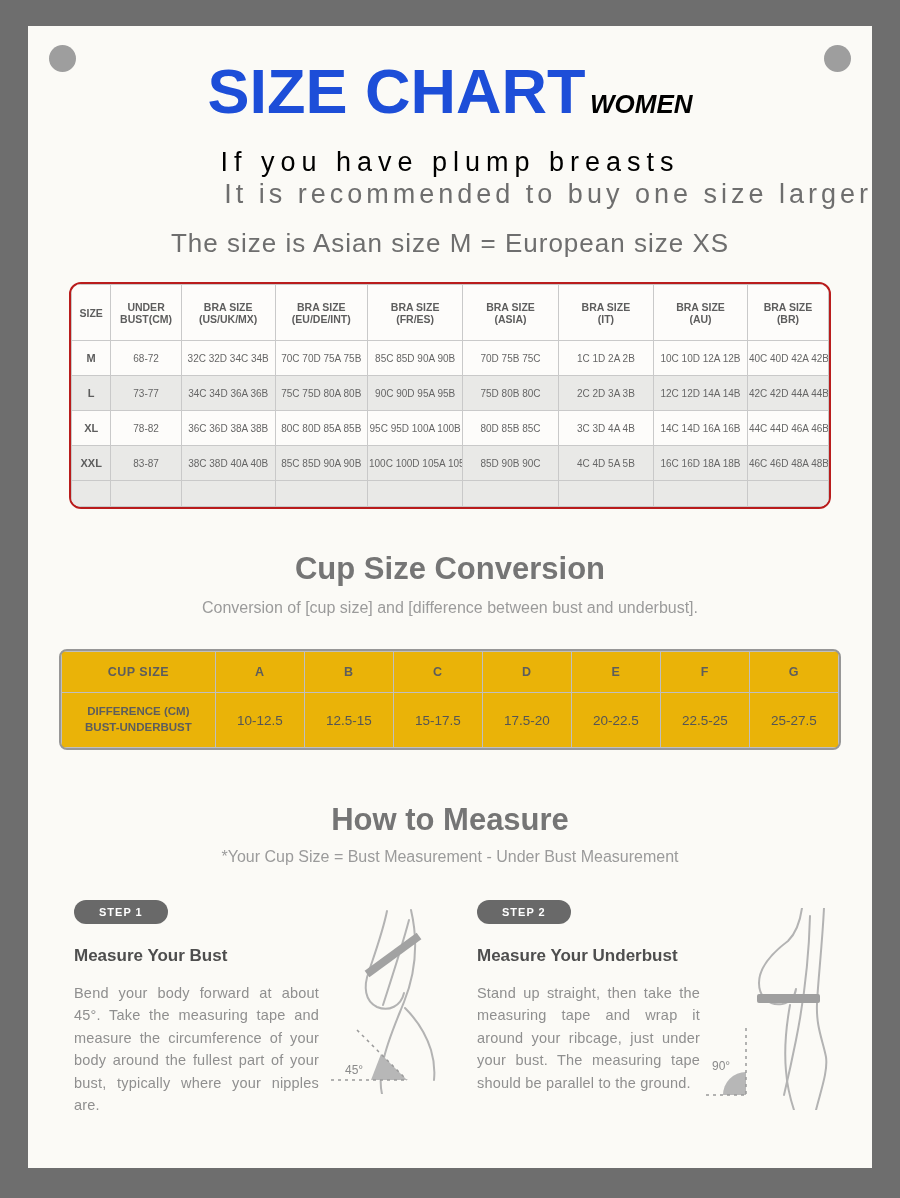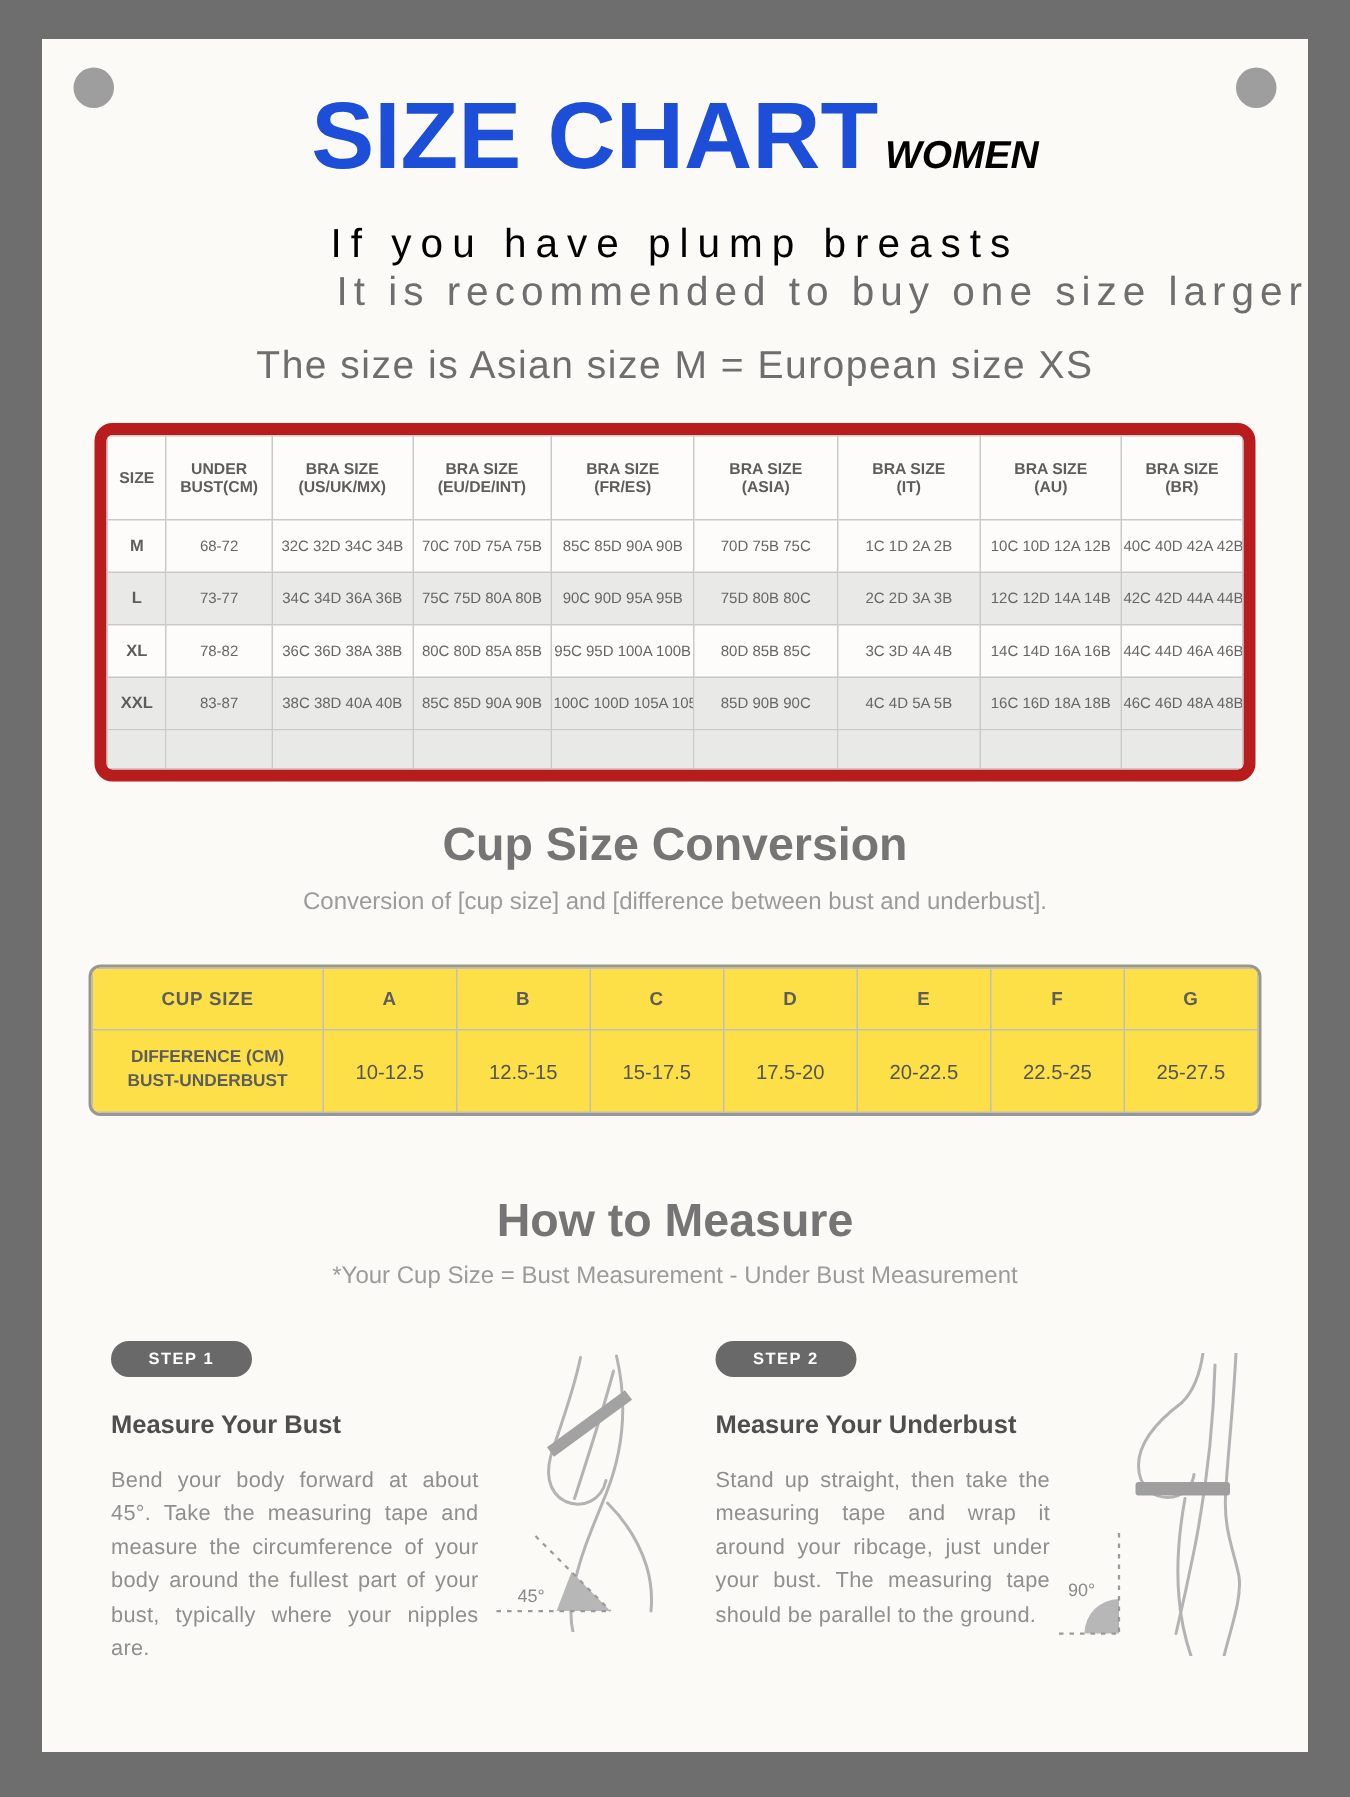--- a/index.html
+++ b/index.html
@@ -28,43 +28,43 @@
     display:inline-block; font-size:26px; font-style:italic; font-weight:800;
     color:#000000; vertical-align:baseline;
   }
   .sub1 { text-align:center; font-size:27px; color:#000000; letter-spacing:6px; margin-top:24px; }
   .sub2 { text-align:right; font-size:27px; color:#6e6e6e; letter-spacing:4px; margin-top:1px; }
   .sub3 { text-align:center; font-size:26px; color:#6e6e6e; letter-spacing:1px; margin-top:18px; }
 
   
   .tbl-frame {
     margin:23px auto 0; width:758px;
-    border:8px solid #b91c1c; border-radius:12px; overflow:hidden; background:#fdfcfa;
+    border:2px solid #b91c1c; border-radius:12px; overflow:hidden; background:#fdfcfa;
   }
   table { border-collapse:collapse; width:100%; table-layout:fixed; }
   .main-table th, .main-table td {
     border:1px solid #c9c9c9; text-align:center; vertical-align:middle;
     color:#666; overflow:hidden; white-space:nowrap;
   }
   .main-table th { height:53px; font-size:10.5px; font-weight:600; color:#5d5d5d; }
   .main-table th .h2 { display:block; font-weight:600; }
   .main-table td { height:32px; font-size:10px; }
   .main-table td.size-col { font-size:11px; font-weight:600; color:#5d5d5d; }
   .main-table tr.alt { background:#e9e9e7; }
   .main-table tr.stub td { height:23px; }
   col.c-size{width:5.2%} col.c-under{width:9.3%} col.c-us{width:12.4%}
   col.c-eu{width:12.2%} col.c-fr{width:12.6%} col.c-asia{width:12.6%}
   col.c-it{width:12.6%} col.c-au{width:12.4%} col.c-br{width:10.7%}
 
   
-  .section-heading { text-align:center; font-size:31px; font-weight:700; color:#757575; margin-top:24px; }
+  .section-heading { text-align:center; font-size:31px; font-weight:700; color:#757575; margin-top:42px; }
   .section-sub { text-align:center; font-size:16px; color:#9b9b9b; margin-top:12px; }
   .cup-frame {
     margin:32px auto 0; width:778px;
-    border:2px solid #979797; border-radius:8px; overflow:hidden; background:#fde047;
+    border:2px solid #979797; border-radius:8px; overflow:hidden; background:#eab308;
   }
   .cup-table th, .cup-table td { border:1px solid #bfbfbf; text-align:center; vertical-align:middle; }
   .cup-table th { height:38px; font-size:12.5px; font-weight:600; color:#5d5d5d; letter-spacing:.5px; }
   .cup-table td { height:52px; font-size:13.5px; color:#555; }
   .cup-table td.diff-label { font-size:11.5px; font-weight:600; color:#5d5d5d; line-height:1.35; }
   col.c-cup{width:19.8%} col.c-eq{width:11.46%}
 
   
   .htm-heading { margin-top:52px; }
   .formula { margin-top:10px; }

